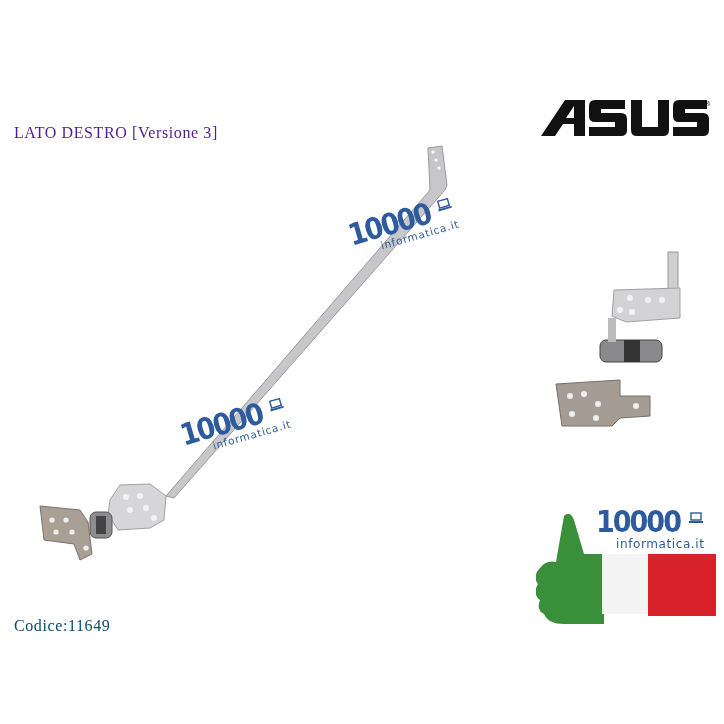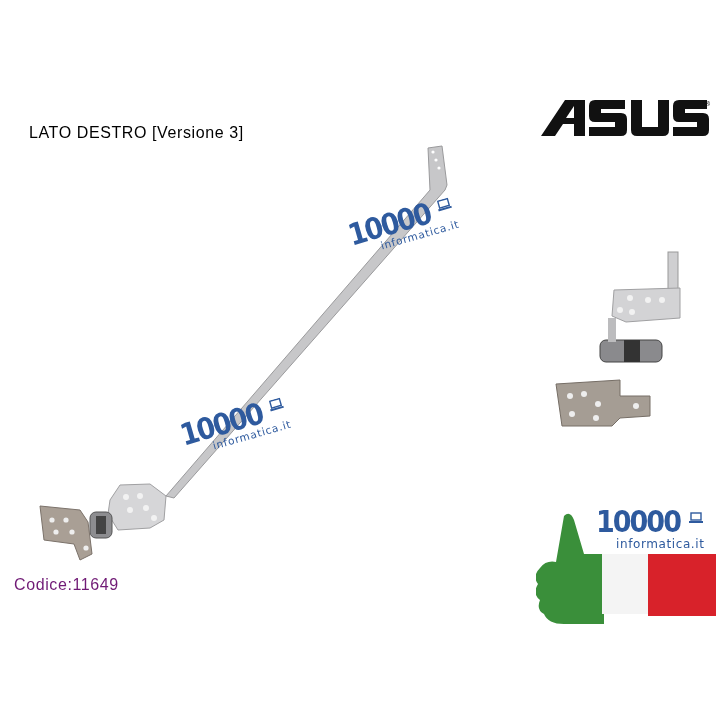--- a/index.html
+++ b/index.html
@@ -1,18 +1,18 @@
 <!DOCTYPE html>
 <html><head>
   <meta charset="utf-8">
   <style>
     html, body { margin: 0; padding: 0; background: #ffffff; }
     body { width: 724px; height: 724px; position: relative; overflow: hidden; font-family: "DejaVu Sans", sans-serif; }
-    .caption { position: absolute; left: 14px; top: 124px; font-family: Liberation Sans, sans-serif; font-size: 16px; color: #000000; letter-spacing: 0.6px; margin-left: 15px; }
-    .code { position: absolute; left: 14px; top: 576px; font-family: Liberation Sans, sans-serif; font-size: 16px; color: #701a75; letter-spacing: 0.6px; }
+    .caption { position: absolute; left: 14px; top: 124px; font-family: Liberation Serif, serif; font-size: 16px; color: #4c1d95; letter-spacing: 0.6px; }
+    .code { position: absolute; left: 14px; top: 617px; font-family: Liberation Serif, serif; font-size: 16px; color: #0c4a6e; letter-spacing: 0.6px; }
     .brand { position: absolute; left: 541px; top: 96px; width: 170px; height: 42px; }
     .art { position: absolute; left: 0; top: 0; width: 724px; height: 724px; }
     .wm { position: absolute; color: #2e5a9e; font-family: "DejaVu Sans", sans-serif; }
     .wm .num { font-weight: 900; font-size: 27px; letter-spacing: -2px; display: inline-block; transform: scaleY(1.1); }
     .wm .site { font-size: 10.5px; letter-spacing: 0.8px; display: block; margin-left: 28px; margin-top: -3px; }
     .wm1 { left: 350px; top: 220px; transform: rotate(-16deg); transform-origin: 0 50%; }
     .wm2 { left: 182px; top: 420px; transform: rotate(-16deg); transform-origin: 0 50%; }
     .badge { position: absolute; left: 536px; top: 504px; width: 184px; height: 126px; }
     .badge .wm3 { position: absolute; left: 60px; top: 2px; color: #2e5a9e; }
     .badge .wm3 .num { font-weight: 900; font-size: 27px; letter-spacing: -2px; display: inline-block; transform: scaleY(1.1); }

